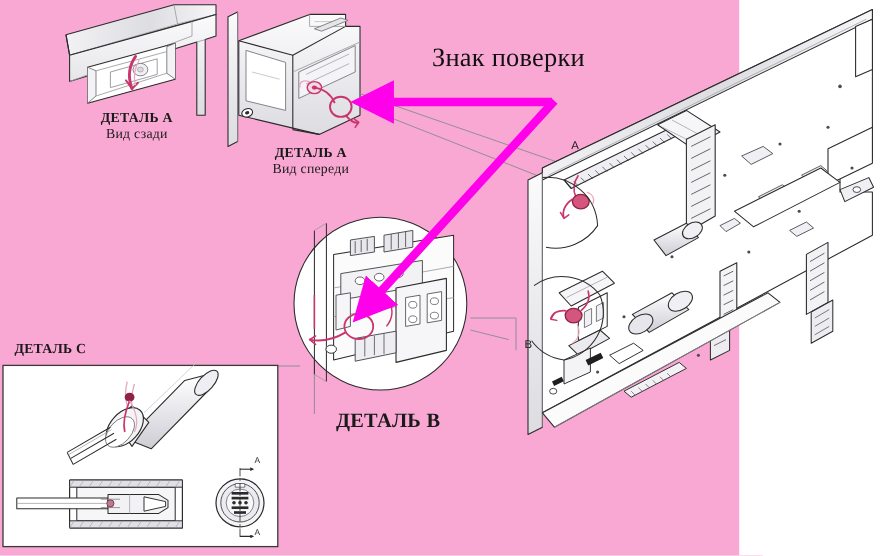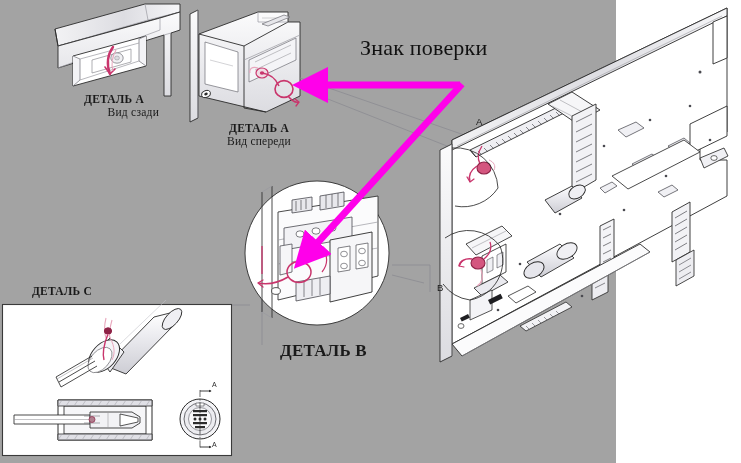--- a/index.html
+++ b/index.html
@@ -7,21 +7,21 @@
   body{
     width:741px;height:463px;
     background:#ffffff;
     font-family:"Liberation Serif", serif;
     overflow:hidden;
     position:relative;
   }
   #stage{
     position:relative;
     width:616px;height:463px;
-    background:#a3a3a3;
+    background:#f9a8d4;
   }
   #art{position:absolute;left:0;top:0;width:741px;height:463px;}
 
   .lbl{
     position:absolute;
     font-family:"Liberation Serif", serif;
     color:#1a1a1a;
     white-space:nowrap;
     line-height:1.12;
     letter-spacing:0.2px;
@@ -38,42 +38,42 @@
   }
 
   
   #cap-detail-a-rear{
     left:69px;top:93px;
     font-size:11.5px;
     text-align:center;
     width:90px;
   }
   #cap-detail-a-rear .l1{font-weight:700;display:block;}
-  #cap-detail-a-rear .l2{font-weight:400;display:block;text-align:right;}
+  #cap-detail-a-rear .l2{font-weight:400;display:block;}
 
   
   #cap-detail-a-front{
     left:210px;top:122px;
     font-size:11.5px;
     text-align:center;
     width:98px;
   }
   #cap-detail-a-front .l1{font-weight:700;display:block;}
   #cap-detail-a-front .l2{font-weight:400;display:block;}
 
   
   #cap-detail-b{
     left:280px;top:341px;
     font-size:17px;
     font-weight:700;
   }
 
   
   #cap-detail-c{
-    left:32px;top:285px;
+    left:12px;top:285px;
     font-size:11.5px;
     font-weight:700;
   }
 
   
   #callout-a{
     left:476px;top:117px;
     font-size:9.5px;font-weight:400;
     font-family:"Liberation Sans", sans-serif;
   }

